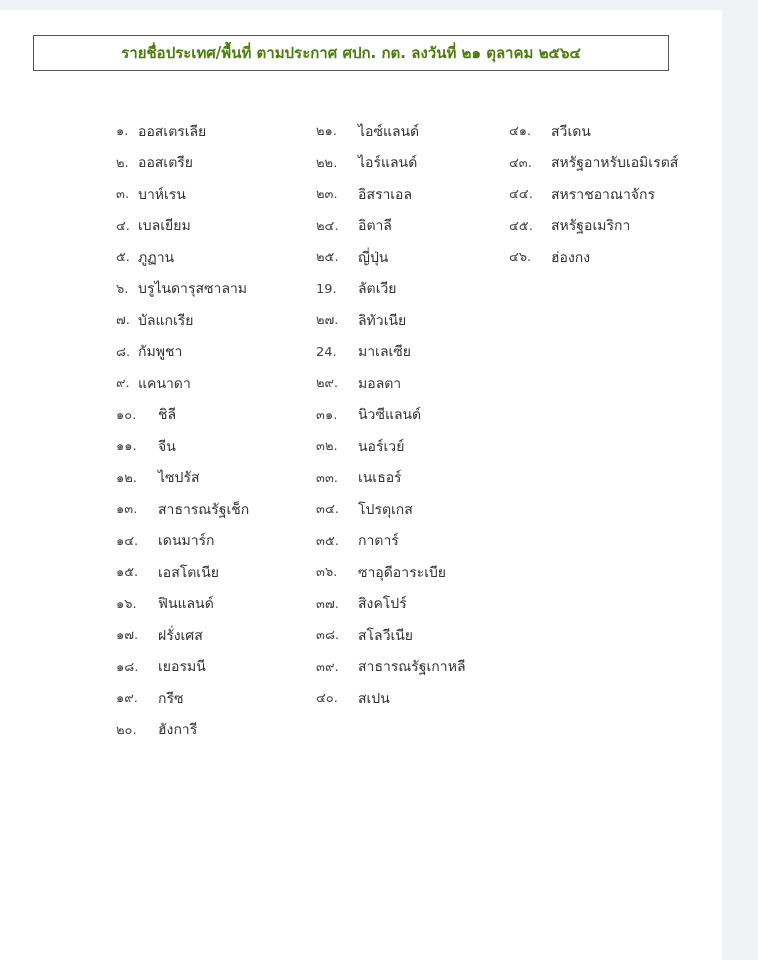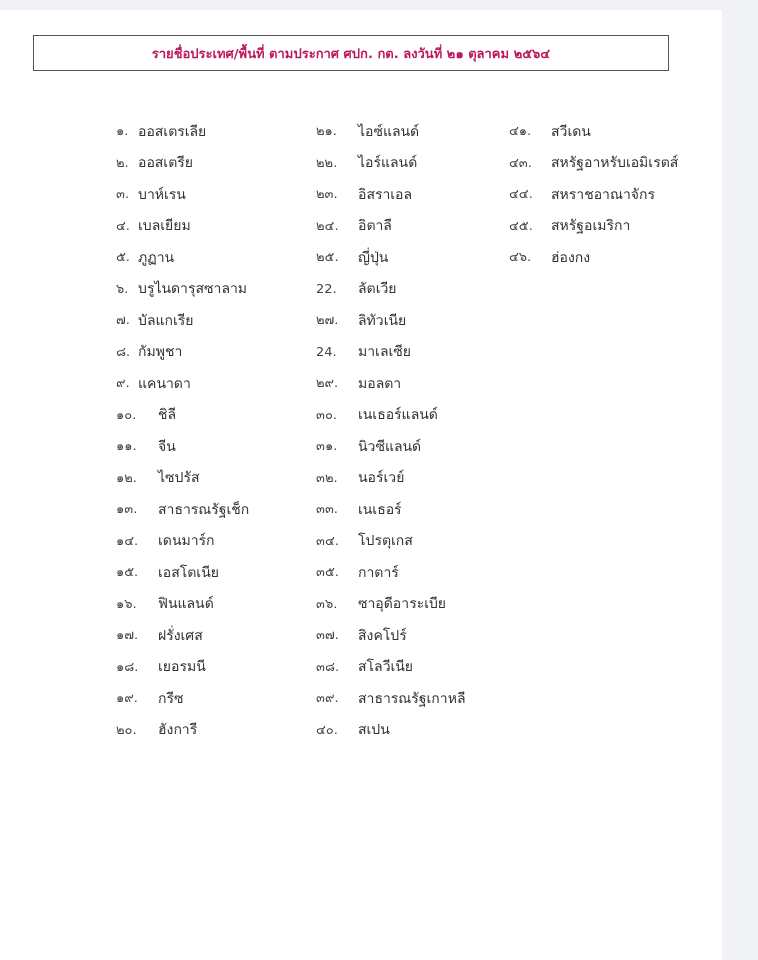--- a/index.html
+++ b/index.html
@@ -14,21 +14,21 @@
     background: #ffffff;
   }
   .title-box {
     position: absolute; left: 33px; top: 25px; width: 636px; height: 36px;
     border: 1.5px solid #555;
     display: flex; align-items: center; justify-content: center;
     box-sizing: border-box;
   }
   .title-text {
     font-family: "DejaVu Sans", sans-serif;
-    font-weight: bold; font-size: 13px; color: #be185d; letter-spacing: 0;
+    font-weight: bold; font-size: 15px; color: #4d7c0f; letter-spacing: 0;
     white-space: nowrap;
   }
   .col { position: absolute; top: 105px; }
   .col1 { left: 116px; }
   .col2 { left: 316px; }
   .col3 { left: 509px; }
   .row {
     height: 31.5px; display: flex; align-items: center;
     font-size: 14px; color: #333; white-space: nowrap;
   }
@@ -144,40 +144,36 @@
       </div>
     <div class="row">
         <span class="num">๒๔.</span>
         <span class="name">อิตาลี</span>
       </div>
     <div class="row">
         <span class="num">๒๕.</span>
         <span class="name">ญี่ปุ่น</span>
       </div>
     <div class="row">
-        <span class="num">22.</span>
+        <span class="num">19.</span>
         <span class="name">ลัตเวีย</span>
       </div>
     <div class="row">
         <span class="num">๒๗.</span>
         <span class="name">ลิทัวเนีย</span>
       </div>
     <div class="row">
         <span class="num">24.</span>
         <span class="name">มาเลเซีย</span>
       </div>
     <div class="row">
         <span class="num">๒๙.</span>
         <span class="name">มอลตา</span>
       </div>
     <div class="row">
-        <span class="num">๓๐.</span>
-        <span class="name">เนเธอร์แลนด์</span>
-      </div>
-    <div class="row">
         <span class="num">๓๑.</span>
         <span class="name">นิวซีแลนด์</span>
       </div>
     <div class="row">
         <span class="num">๓๒.</span>
         <span class="name">นอร์เวย์</span>
       </div>
     <div class="row">
         <span class="num">๓๓.</span>
         <span class="name">เนเธอร์</span>

